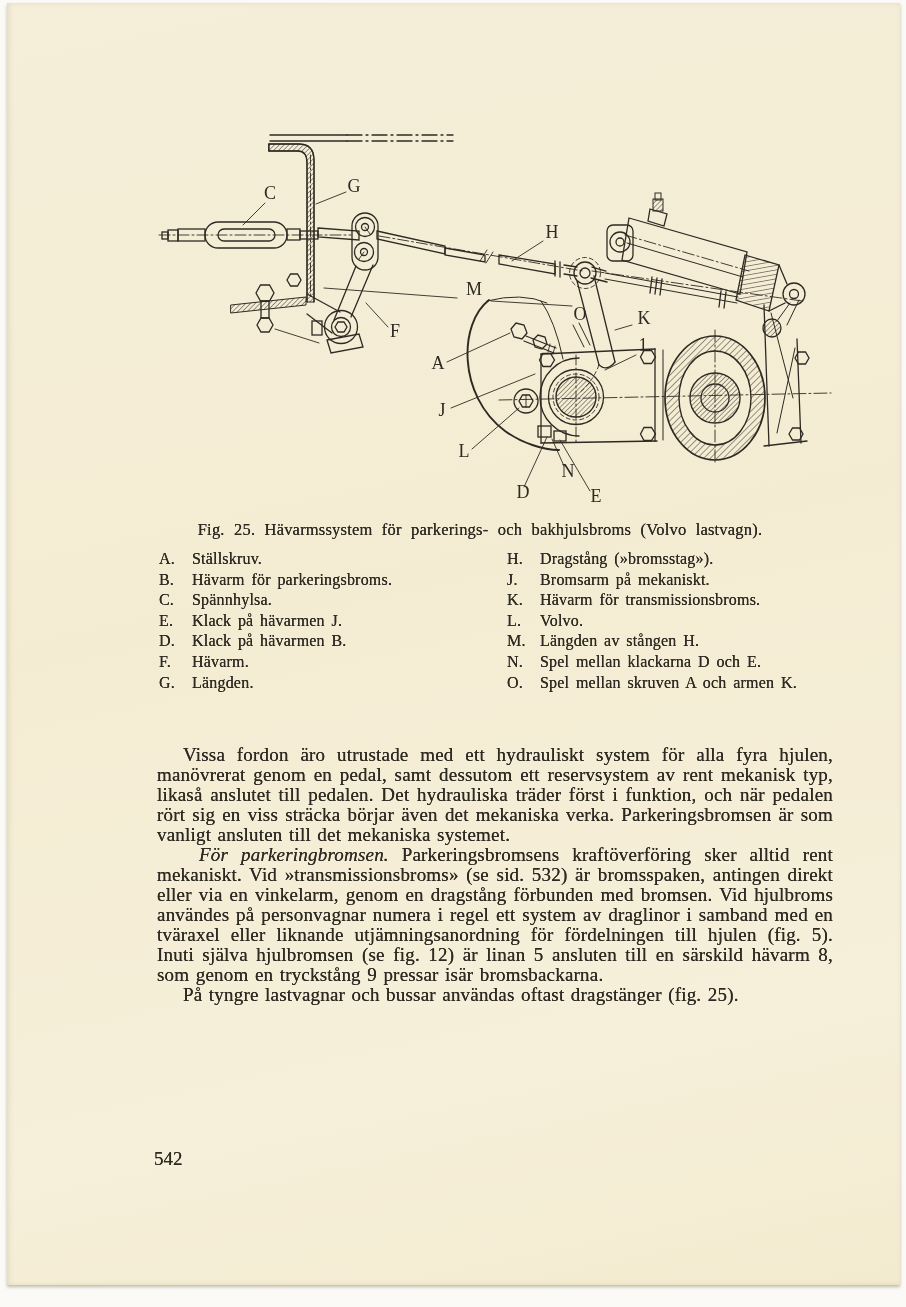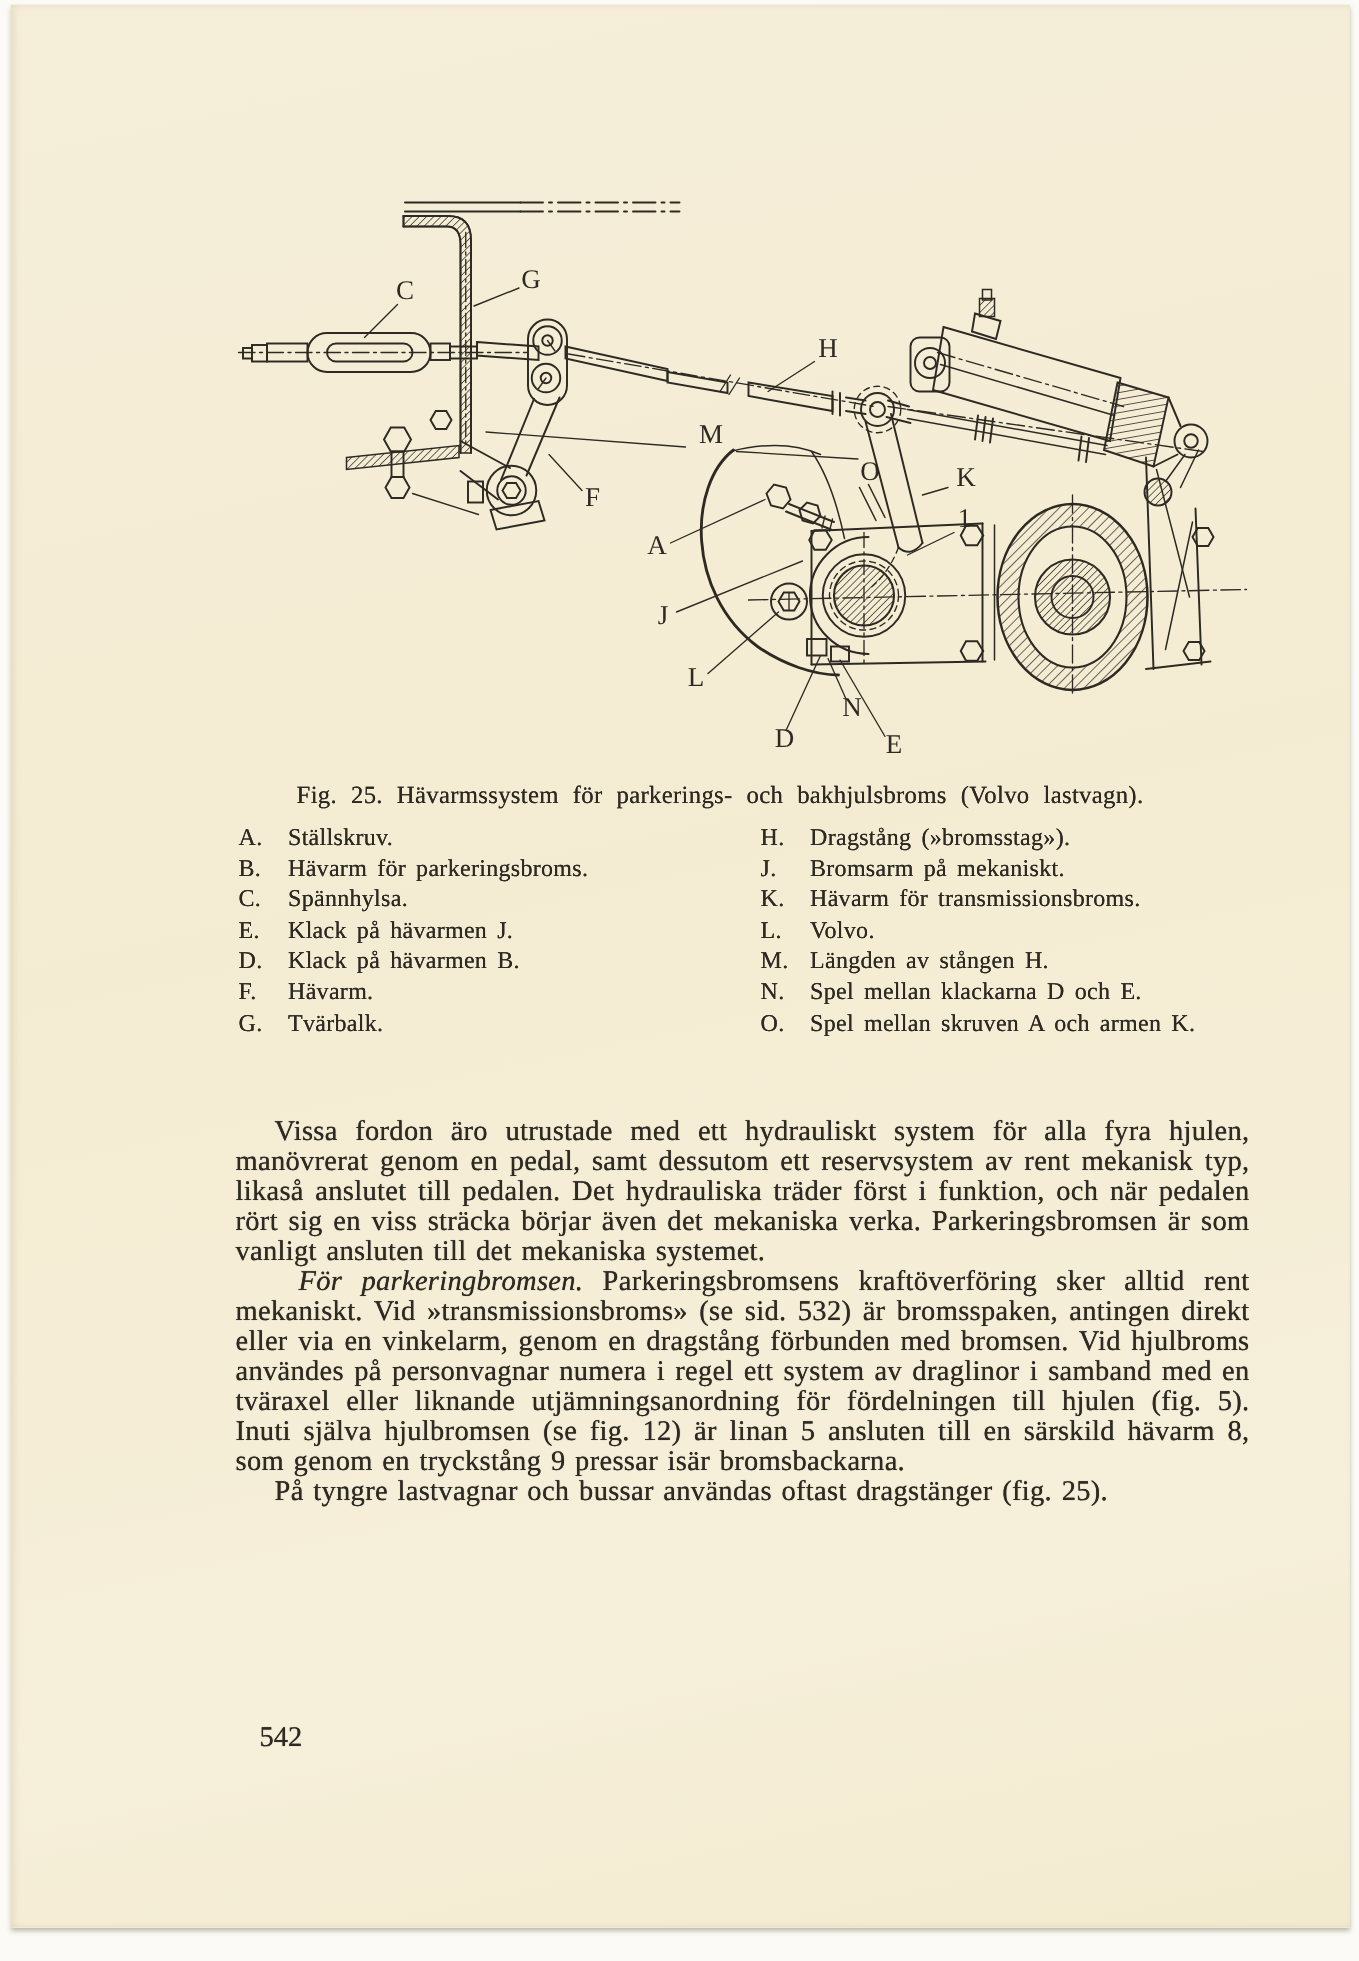--- a/index.html
+++ b/index.html
@@ -31,21 +31,21 @@
   .legend-key{display:inline-block;width:33px;}
   .bodytext{
     position:absolute;left:150px;top:742px;width:676px;
     font-size:19px;line-height:20px;
     text-align:justify;word-spacing:1.5px;letter-spacing:.2px;
     text-shadow:0 0 .45px currentColor;
   }
   .bodytext p{margin:0;text-indent:26px;}
   .lead-italic{font-style:italic;margin-left:16px;}
   .pagenum{
-    position:absolute;left:166px;top:1145px;font-size:19px;
+    position:absolute;left:147px;top:1145px;font-size:19px;
     text-shadow:0 0 .45px currentColor;
   }
   svg text{
     font-family:"Liberation Serif", serif;
     font-size:18px;fill:#2e2a23;
   }
 </style>
 </head>
 <body>
 
@@ -271,21 +271,21 @@
 
   <div class="caption">Fig. 25. Hävarmssystem för parkerings- och bakhjulsbroms (Volvo lastvagn).</div>
 
   <div class="legend-col legend-left">
     <div class="legend-row"><span class="legend-key">A.</span><span>Ställskruv.</span></div>
     <div class="legend-row"><span class="legend-key">B.</span><span>Hävarm för parkeringsbroms.</span></div>
     <div class="legend-row"><span class="legend-key">C.</span><span>Spännhylsa.</span></div>
     <div class="legend-row"><span class="legend-key">E.</span><span>Klack på hävarmen J.</span></div>
     <div class="legend-row"><span class="legend-key">D.</span><span>Klack på hävarmen B.</span></div>
     <div class="legend-row"><span class="legend-key">F.</span><span>Hävarm.</span></div>
-    <div class="legend-row"><span class="legend-key">G.</span><span>Tvärbalk.</span></div>
+    <div class="legend-row"><span class="legend-key">G.</span><span>Längden.</span></div>
   </div>
 
   <div class="legend-col legend-right">
     <div class="legend-row"><span class="legend-key">H.</span><span>Dragstång (»bromsstag»).</span></div>
     <div class="legend-row"><span class="legend-key">J.</span><span>Bromsarm på mekaniskt.</span></div>
     <div class="legend-row"><span class="legend-key">K.</span><span>Hävarm för transmissionsbroms.</span></div>
     <div class="legend-row"><span class="legend-key">L.</span><span>Volvo.</span></div>
     <div class="legend-row"><span class="legend-key">M.</span><span>Längden av stången H.</span></div>
     <div class="legend-row"><span class="legend-key">N.</span><span>Spel mellan klackarna D och E.</span></div>
     <div class="legend-row"><span class="legend-key">O.</span><span>Spel mellan skruven A och armen K.</span></div>

